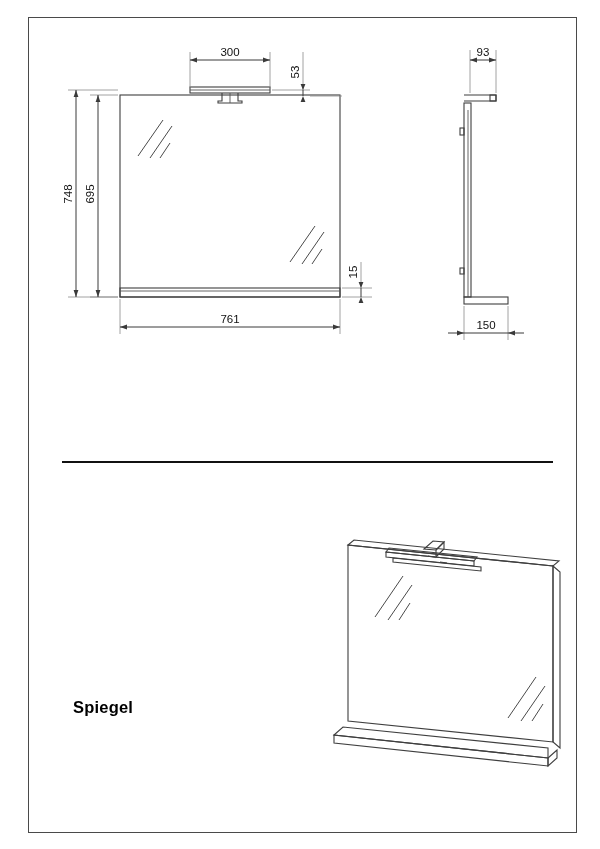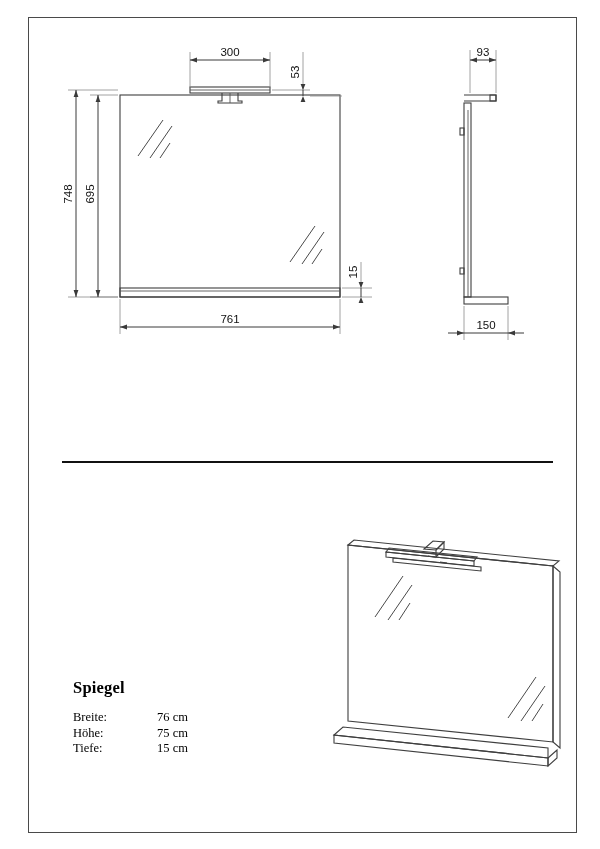--- a/index.html
+++ b/index.html
@@ -7,21 +7,21 @@
   .page{position:absolute;left:0;top:0;width:600px;height:665px;background:#fff;}
   .frame{position:absolute;left:28px;top:17px;width:549px;height:816px;border:1.5px solid #4a4a4a;box-sizing:border-box;}
   svg.dwg{position:absolute;left:0;top:0;width:600px;height:849px;overflow:visible;}
   .ln{stroke:#3a3a3a;stroke-width:1;fill:none;}
   .lnthin{stroke:#8c8c8c;stroke-width:0.8;fill:none;}
   .lnobj{stroke:#3f3f3f;stroke-width:1.1;fill:none;}
   .lnobj2{stroke:#555;stroke-width:0.9;fill:none;}
   .refl{stroke:#4a4a4a;stroke-width:1;fill:none;}
   .divider{stroke:#111;stroke-width:2.2;}
   .dimtxt{font-family:"Liberation Sans",sans-serif;font-size:11.5px;fill:#111;}
-  .spec{position:absolute;font-family:Liberation Serif, serif;}
+  .spec{position:absolute;font-family:Liberation Sans, sans-serif;margin-top:20px;}
   .spec-title{left:73px;top:678px;font-size:16.5px;font-weight:bold;letter-spacing:.2px;}
   .spec-rows{left:73px;top:710px;font-size:12.5px;line-height:15.6px;}
   .spec-rows table{border-collapse:collapse;}
   .spec-rows td{padding:0;font-size:12.5px;line-height:15.6px;vertical-align:top;white-space:nowrap;}
   .spec-rows td.k{width:84px;}
 </style>
 </head>
 <body>
 
 <div class="page">
@@ -176,32 +176,14 @@
         <line x1="508" y1="718" x2="536" y2="677"></line>
         <line x1="521" y1="721" x2="545" y2="686"></line>
         <line x1="532" y1="721" x2="543" y2="704"></line>
       </g>
     </g>
 
   </svg>
 
   <div class="spec spec-title">Spiegel</div>
 
-  <div class="spec spec-rows">
-    <table>
-      <tbody>
-        <tr>
-          <td class="k">Breite:</td>
-          <td>76 cm</td>
-        </tr>
-        <tr>
-          <td class="k">Höhe:</td>
-          <td>75 cm</td>
-        </tr>
-        <tr>
-          <td class="k">Tiefe:</td>
-          <td>15 cm</td>
-        </tr>
-      </tbody>
-    </table>
-  </div>
 
 </div>
 
 </body></html>

